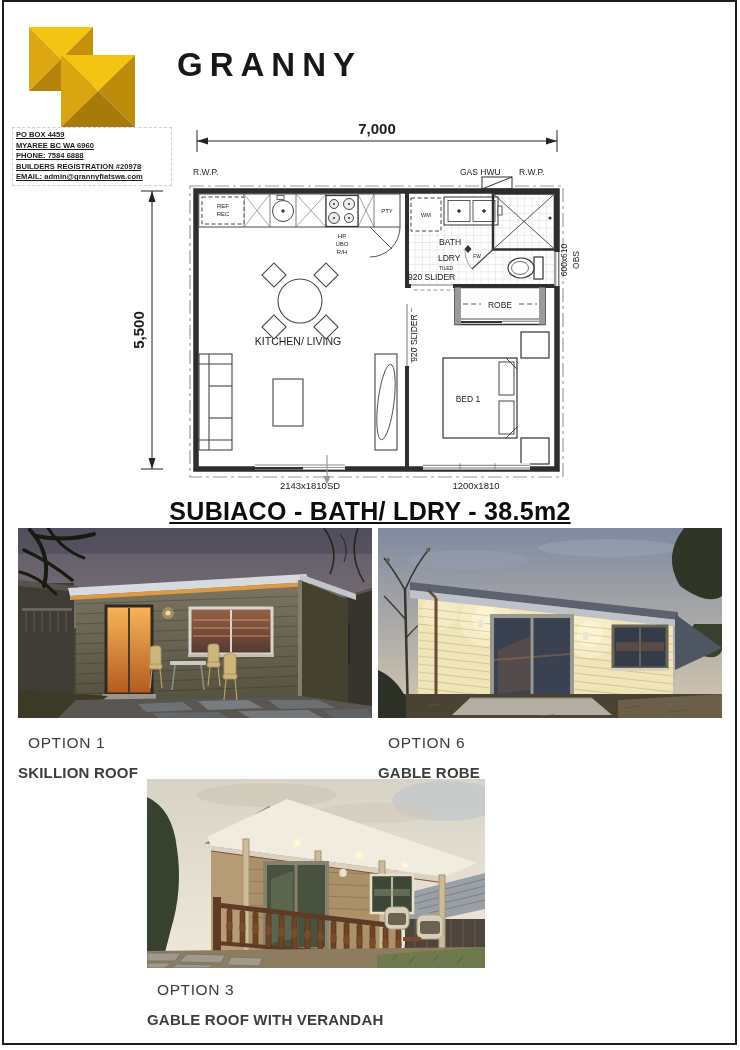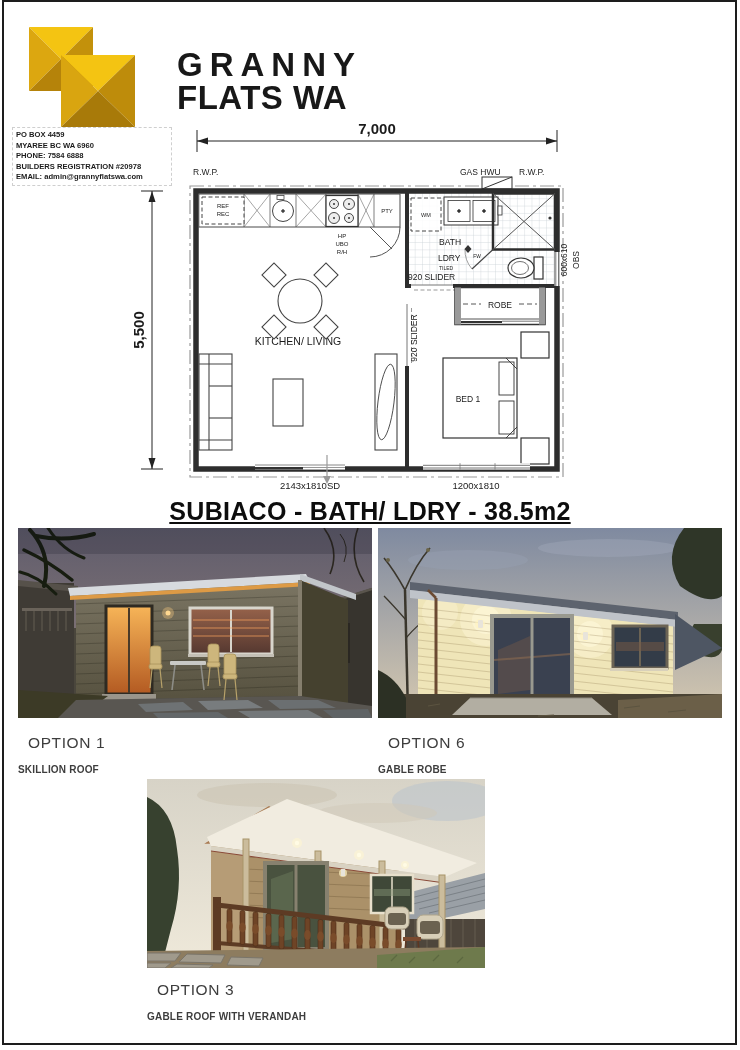--- a/index.html
+++ b/index.html
@@ -5,37 +5,37 @@
   html,body{margin:0;padding:0;background:#fff;}
   .page{position:relative;width:740px;height:1050px;background:#fff;overflow:hidden;
         font-family:"Liberation Sans",sans-serif;color:#1b1b1b;}
   .frame{position:absolute;left:2px;top:0;width:731px;height:1041px;border:2px solid #1d1d1d;pointer-events:none;}
   
   .logo-marks{position:absolute;left:27px;top:25px;}
   .brand{position:absolute;left:137px;top:48px;font-weight:bold;color:#181818;line-height:33px;margin-left:40px;}
   .brand .l1{font-size:33px;letter-spacing:7px;}
   .brand .l2{font-size:33px;letter-spacing:0.5px;}
   .contact{position:absolute;left:12px;top:127px;width:152px;font-size:7.6px;font-weight:bold;
-           line-height:10.6px;border:1px dashed #cfcfcf;padding:2px 3px;}
+           line-height:10.6px;border:1px dashed #cfcfcf;padding:2px 3px;text-decoration:underline;}
   
   .plan{position:absolute;left:130px;top:118px;}
   .plan text{font-family:"Liberation Sans",sans-serif;fill:#1b1b1b;}
   .dimtxt{font-size:15px;font-weight:bold;}
   .t85{font-size:8.5px;}
   .t95{font-size:9.5px;}
   .t6{font-size:6px;}
   .t55{font-size:5.5px;}
   .t105{font-size:10.5px;}
   .title{position:absolute;left:0;top:497px;width:740px;text-align:center;font-size:25px;
          font-weight:bold;text-decoration:underline;color:#0d0d0d;letter-spacing:0.3px;}
   
   .photo{position:absolute;display:block;}
   .optlabel{position:absolute;color:#3d3d3d;}
   .optlabel .big{font-size:15.5px;font-weight:400;letter-spacing:0.6px;margin:10px;}
-  .optlabel .small{font-size:10px;font-weight:bold;letter-spacing:0.2px;margin-top:12px;}
+  .optlabel .small{font-size:15px;font-weight:bold;letter-spacing:0.2px;margin-top:12px;}
 </style>
 </head>
 <body>
 
 <div class="page">
   <div class="frame"></div>
 
   <svg class="logo-marks" width="110" height="104" viewBox="0 0 110 104">
     <g>
       <polygon points="2,2 66,2 34,34" fill="#F4C412"></polygon>
@@ -45,21 +45,20 @@
     </g>
     <g>
       <polygon points="34,30 108,30 71,66" fill="#F4C412"></polygon>
       <polygon points="34,30 34,102 71,66" fill="#D9A510"></polygon>
       <polygon points="108,30 108,102 71,66" fill="#BE8C0B"></polygon>
       <polygon points="34,102 108,102 71,66" fill="#A87A09"></polygon>
     </g>
   </svg>
   <div class="brand">
     <div class="l1">GRANNY</div>
-    <div class="l2">FLATS WA</div>
   </div>
   <div class="contact">
     <div>PO BOX 4459</div>
     <div>MYAREE BC WA 6960</div>
     <div>PHONE:  7584 6888</div>
     <div>BUILDERS REGISTRATION  #20978</div>
     <div>EMAIL:  admin@grannyflatswa.com</div>
   </div>
 
   <svg class="plan" width="460" height="378" viewBox="0 0 460 378">

